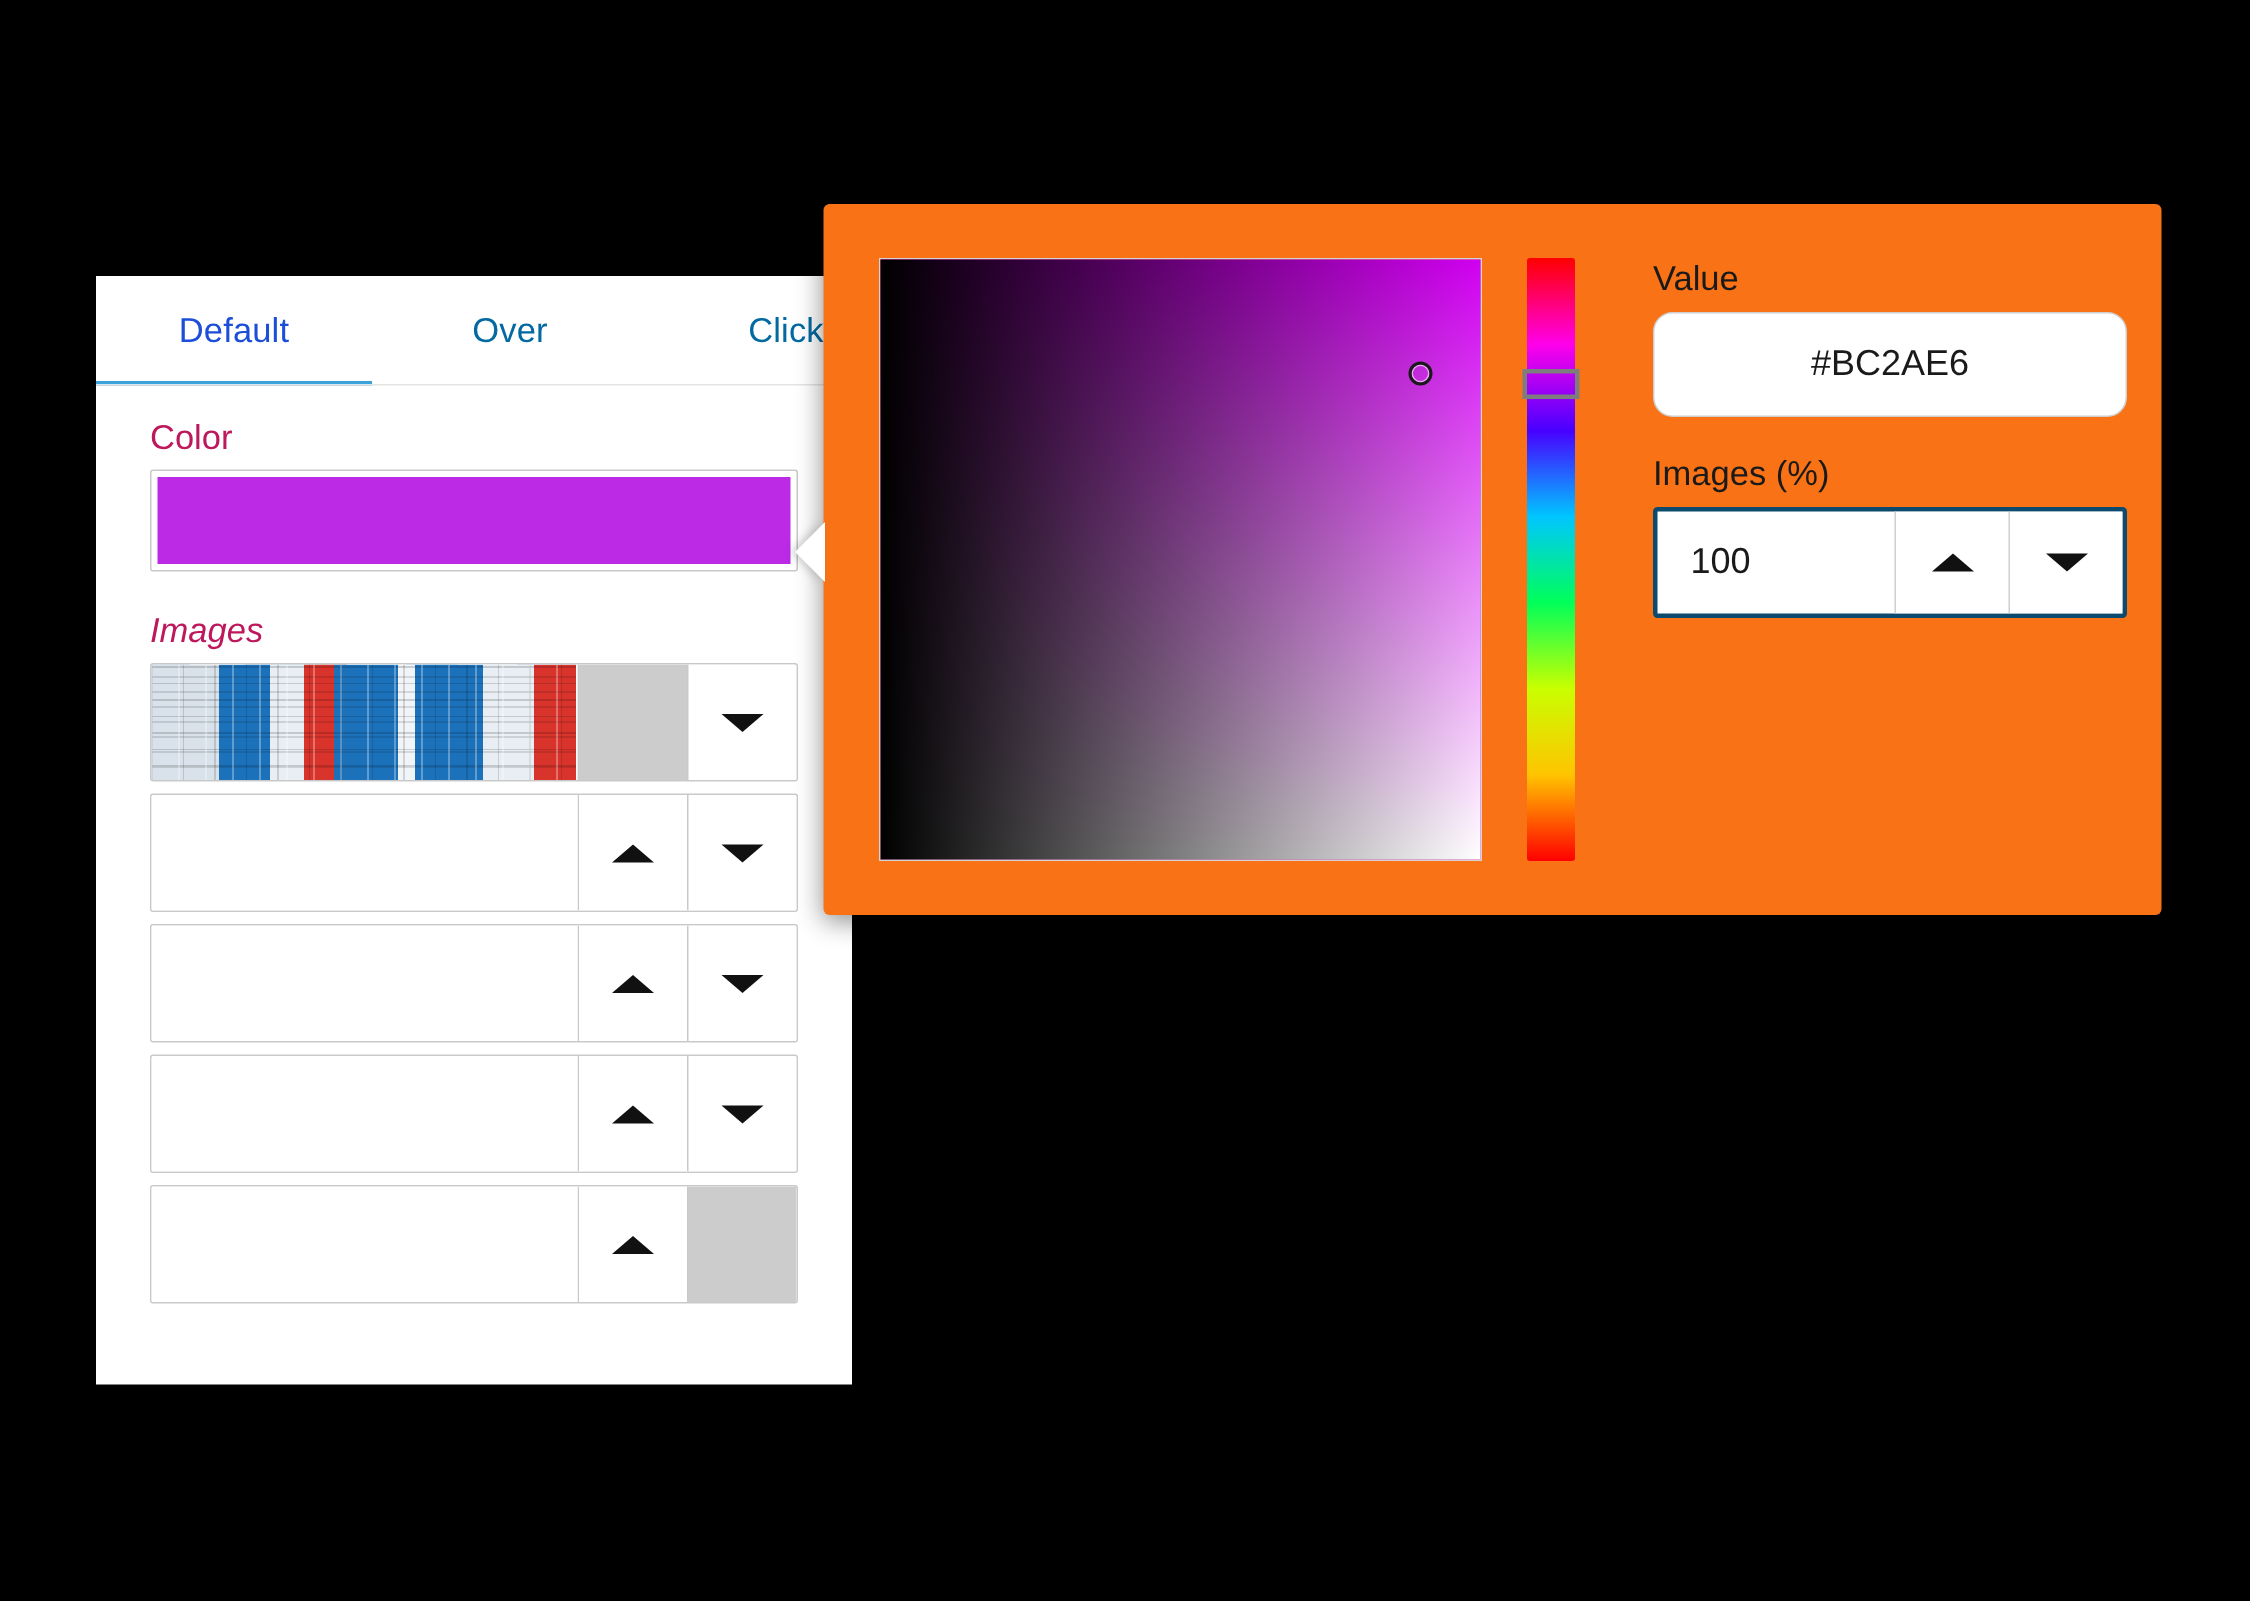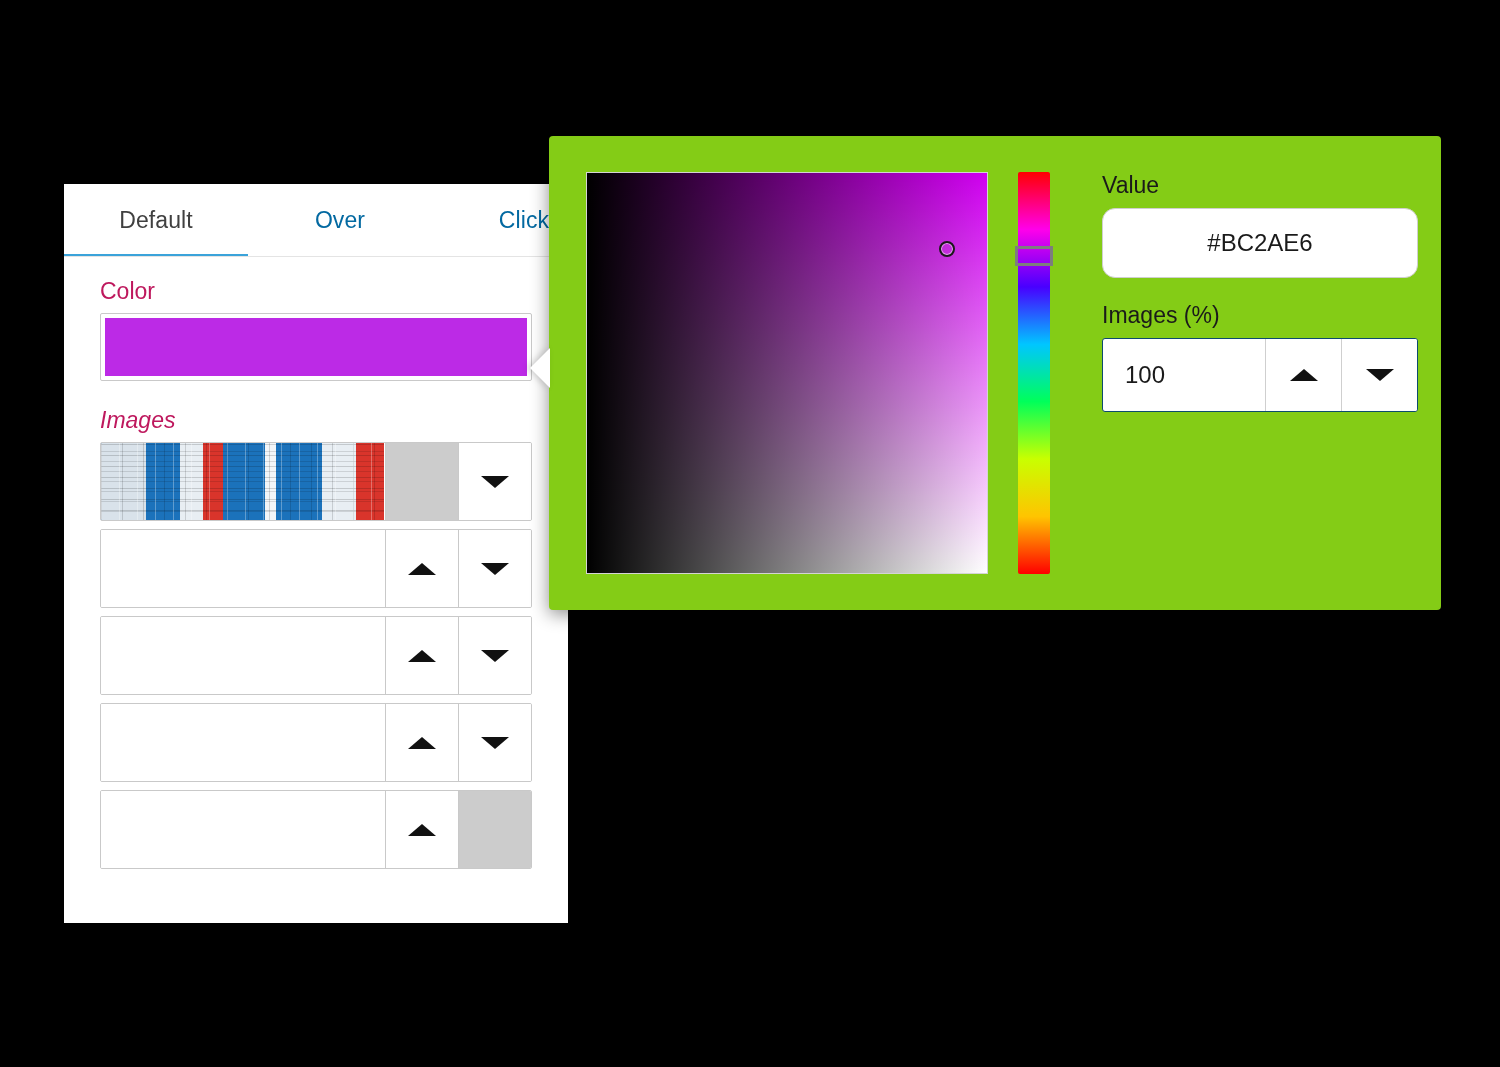--- a/index.html
+++ b/index.html
@@ -154,21 +154,21 @@
       repeating-linear-gradient(90deg, rgba(255,255,255,0.30) 0 1px, rgba(255,255,255,0) 1px 18px),
       repeating-linear-gradient(0deg, rgba(0,0,0,0.12) 0 1px, rgba(0,0,0,0) 1px 10px);
     pointer-events: none;
   }
 
   
   #picker-dialog {
     position: absolute;
     left: 549px; top: 136px;
     width: 892px; height: 474px;
-    background: #84cc16;
+    background: #f97316;
     border-radius: 4px;
     box-shadow: 0 4px 18px rgba(0,0,0,0.45);
   }
   #dialog-pointer {
     position: absolute;
     left: -19px; top: 212px;
     width: 0; height: 0;
     border-top: 20px solid transparent;
     border-bottom: 20px solid transparent;
     border-right: 20px solid #ffffff;
@@ -245,21 +245,21 @@
     align-items: center;
     justify-content: center;
     font-size: 24px;
     color: #1a1a1a;
     cursor: text;
   }
   #alpha-label { margin-top: 26px; }
   #alpha-row {
     display: flex;
     width: 316px; height: 74px;
-    border: 1px solid #0c4a6e;
+    border: 3px solid #0c4a6e;
     border-radius: 3px;
     background: #ffffff;
     overflow: hidden;
   }
   #alpha-input {
     flex: 1 1 auto;
     display: flex;
     align-items: center;
     padding-left: 22px;
     font-size: 24px;
@@ -277,21 +277,21 @@
   }
 </style>
 </head>
 <body>
 
 <div id="stage">
 
   <div id="left-panel">
 
     <div id="tabstrip">
-      <div class="tab active" style="color: #404040;">
+      <div class="tab active" style="color: #1d4ed8;">
         <span>Default</span>
       </div>
       <div class="tab">
         <span>Over</span>
       </div>
       <div class="tab">
         <span>Click</span>
       </div>
     </div>
 

